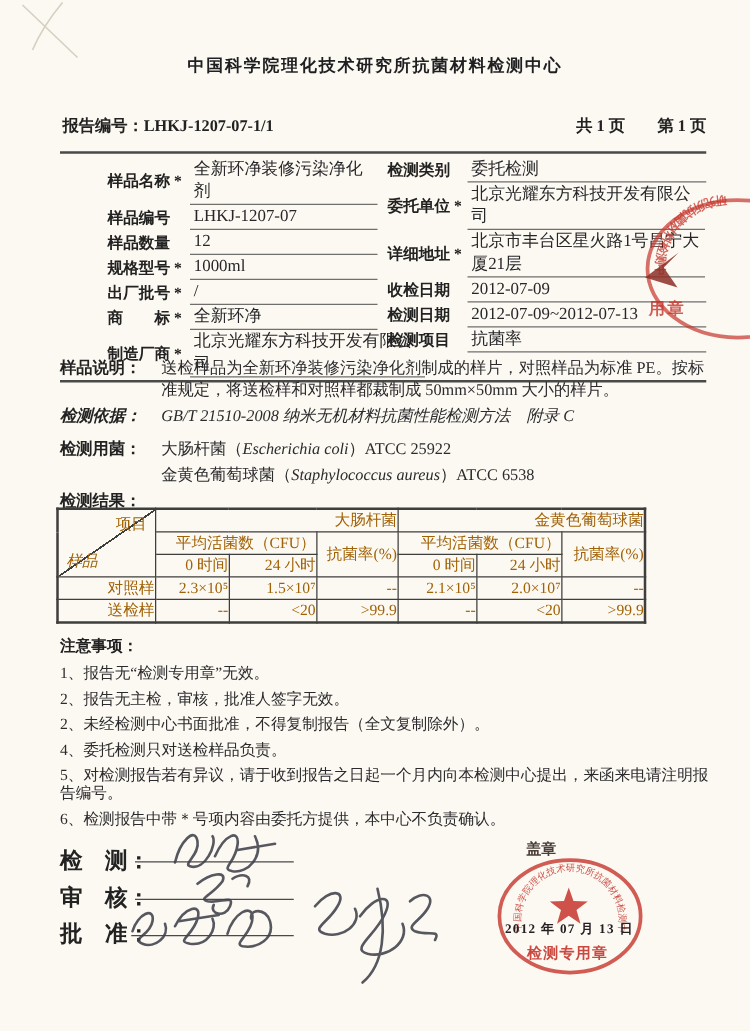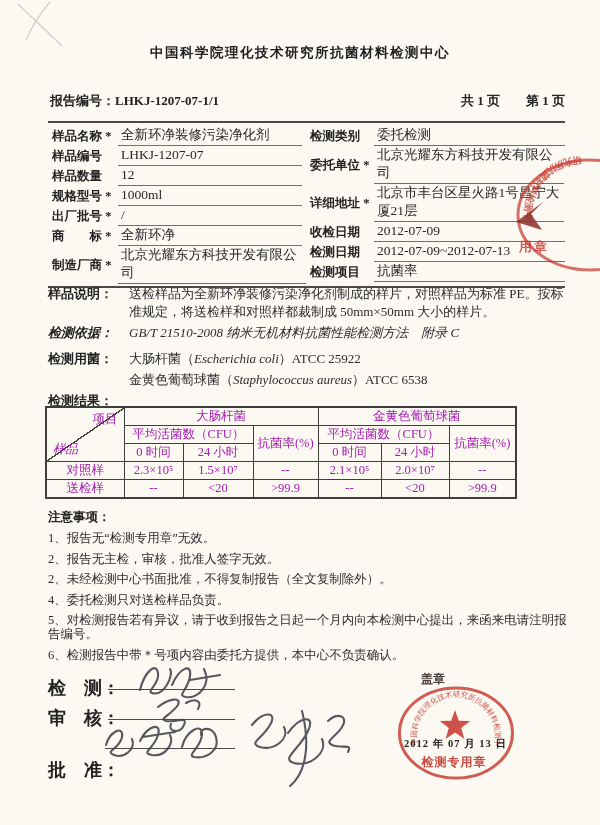--- a/index.html
+++ b/index.html
@@ -23,37 +23,37 @@
   .info{
     top:121px;left:48px;width:517px;
     border-top:2px solid #4a4a48;border-bottom:2px solid #4a4a48;
     display:flex;padding:3px 0 2px 4px;box-sizing:border-box;
   }
   .icol{display:flex;flex-direction:column;}
   .icol.left{width:250px;}
   .icol.right{width:255px;margin-left:8px;}
   .irow{display:flex;align-items:center;}
   .ilabel{font-size:12.5px;font-weight:bold;flex-shrink:0;color:#222;}
-  .icol.left .ilabel{width:66px;}
+  .icol.left .ilabel{width:66px;margin-left:34px;}
   .icol.right .ilabel{width:64px;}
   .ivalue{
     flex:1;font-size:13.5px;line-height:18px;min-height:18px;
     border-bottom:1px solid #6f6f6c;padding:0 1px 1px 3px;color:#262629;
   }
   
   .para{display:flex;font-size:13px;line-height:18px;gap:15px;}
   .plabel{width:66px;flex-shrink:0;font-weight:bold;color:#222;}
   .ptext{flex:1;color:#2b2b2e;}
   .latin{font-style:italic;}
   
   .results-label{font-size:13px;font-weight:bold;color:#222;}
   table.rt{border-collapse:collapse;border:2px solid #3e3e3c;table-layout:fixed;}
   table.rt td{
-    border:1px solid #3e3e3c;text-align:center;vertical-align:middle;
-    font-size:12.5px;padding:0;height:17px;color:#a21caf;
+    border:1px solid #3e3e3c;text-align:right;vertical-align:middle;
+    font-size:12.5px;padding:0;height:17px;color:#a16207;
   }
   .diag{position:relative;}
   .diag::before{
     content:"";position:absolute;inset:0;
     background:linear-gradient(to bottom right,transparent calc(50% - 0.7px),#3e3e3c calc(50% - 0.7px),#3e3e3c calc(50% + 0.7px),transparent calc(50% + 0.7px));
   }
   .diag .dt{position:absolute;top:3px;right:6px;font-size:12.5px;}
   .diag .db{position:absolute;bottom:3px;left:6px;font-size:12.5px;font-style:italic;}
   
   .notes-label{font-size:12.5px;font-weight:bold;color:#222;}
@@ -218,21 +218,21 @@
     <div class="note-item">1、报告无“检测专用章”无效。</div>
     <div class="note-item">2、报告无主检，审核，批准人签字无效。</div>
     <div class="note-item">2、未经检测中心书面批准，不得复制报告（全文复制除外）。</div>
     <div class="note-item">4、委托检测只对送检样品负责。</div>
     <div class="note-item">5、对检测报告若有异议，请于收到报告之日起一个月内向本检测中心提出，来函来电请注明报告编号。</div>
     <div class="note-item">6、检测报告中带＊号项内容由委托方提供，本中心不负责确认。</div>
   </div>
 
   <div class="abs sig-label" style="top:676px;left:48px;">检　测：</div>
   <div class="abs sig-label" style="top:706px;left:48px;">审　核：</div>
-  <div class="abs sig-label" style="top:758px;left:48px;">批　准：</div>
+  <div class="abs sig-label" style="top:735px;left:48px;">批　准：</div>
   <div class="abs sig-line" style="top:689px;left:108px;width:127px;"></div>
   <div class="abs sig-line" style="top:719px;left:108px;width:127px;"></div>
   <div class="abs sig-line" style="top:748px;left:105px;width:130px;"></div>
 
   <svg class="abs" style="left:40px;top:655px;" width="360" height="150" viewBox="0 0 360 150">
     <g stroke="#41414b" stroke-width="2.1" fill="none" stroke-linecap="round" opacity="0.88">
       <path d="M100,35 C104,18 116,6 118,18 C120,29 106,36 112,38 C124,42 134,20 130,14"></path>
       <path d="M132,30 C140,12 152,8 150,21 C148,36 136,40 146,42 C158,44 172,30 164,14 M150,25 L180,20"></path>
       <path d="M118,52 C128,44 142,41 138,50 C130,61 118,64 126,66 C136,68 148,60 144,70 C140,80 127,76 131,69"></path>
       <path d="M146,48 C154,43 163,45 158,54"></path>

